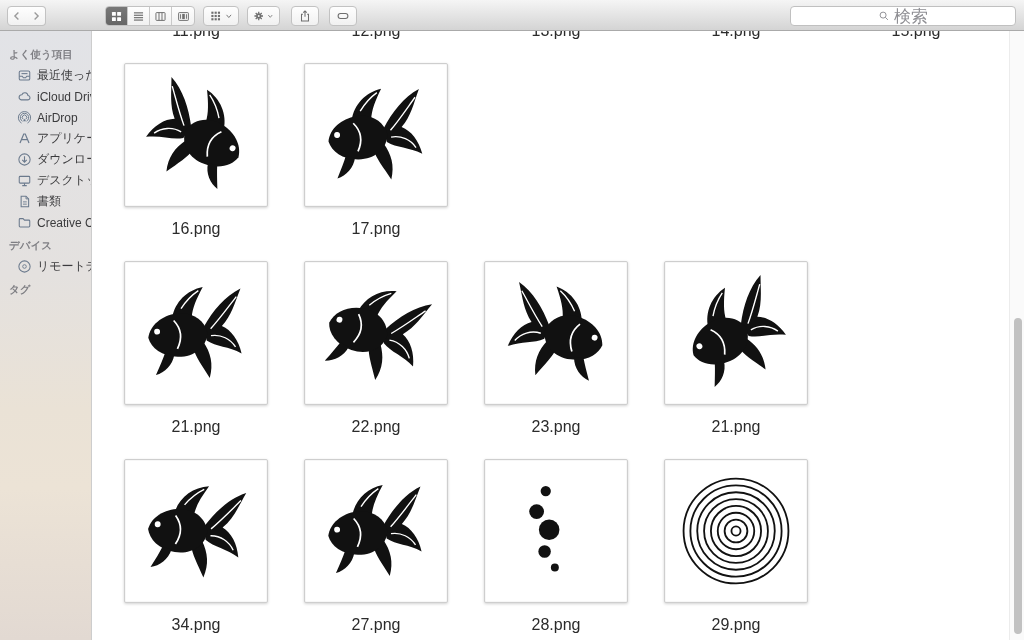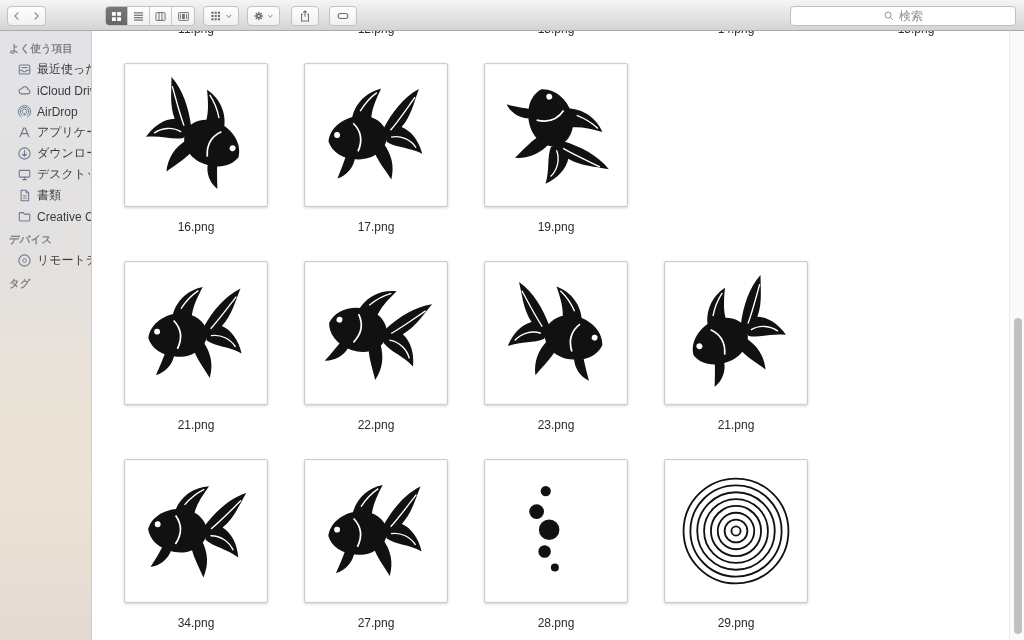--- a/index.html
+++ b/index.html
@@ -38,31 +38,31 @@
   .drop-btn .chev { width:8px; height:8px; }
   .grp-btn { left:203px; width:36px; }
   .gear-btn { left:247px; width:33px; }
   .share-btn { left:291px; width:28px; }
   .tag-btn { left:329px; width:28px; }
 
   .search-field {
     position:absolute; right:8px; top:6px; width:226px; height:20px;
     background:#ffffff; border:1px solid #c0c0c0; border-radius:4px;
     display:flex; align-items:center; justify-content:center; gap:4px;
-    color:#8e8e93; font-size:12px;
+    color:#8e8e93; font-size:17px;
   }
   .search-field svg { width:12px; height:12px; }
 
   
   .sidebar {
     position:absolute; top:31px; left:0; width:92px; height:609px;
     background:linear-gradient(180deg,#e2e3e7 0%,#e4e1df 40%,#eae2d6 62%,#ece3d6 75%,#e2d9d2 100%);
     border-right:1px solid #cdcdcd;
     overflow:hidden;
-    padding-top:5px;
+    padding-top:11px;
   }
   .sb-header { font-size:10.5px; font-weight:bold; color:#7e7e83;
     padding:6px 0 3px 9px; white-space:nowrap; }
   .sb-item { display:flex; align-items:center; height:21px; padding-left:17px; gap:5px;
     white-space:nowrap; }
   .sb-item svg { width:15px; height:15px; flex:0 0 15px; color:#6b7a8d; }
   .sb-item span { font-size:12px; color:#3b3b3d; overflow:hidden; }
 
   
   .content {
@@ -71,21 +71,21 @@
   }
   .grid-row { position:absolute; left:24px; display:flex; gap:36px; }
   .cell { width:144px; display:flex; flex-direction:column; align-items:center; }
   .thumb {
     width:144px; height:144px; background:#ffffff;
     border:1px solid #cecece; border-radius:2px;
     box-shadow:0 1px 3px rgba(0,0,0,0.18), inset 0 0 0 1px rgba(0,0,0,0.03);
     display:flex; align-items:center; justify-content:center;
   }
   .thumb svg { width:114px; height:114px; color:#111111; }
-  .filename { margin-top:13px; font-size:12px; color:#2b2b2b; text-align:center; }
+  .filename { margin-top:13px; font-size:16px; color:#2b2b2b; text-align:center; }
   .partial-row { position:absolute; top:-9px; left:24px; display:flex; gap:36px; }
   .partial-row .filename { margin:0; width:144px; }
 
   
   .scrollbar-track {
     position:absolute; top:0; right:0; width:15px; height:609px;
     background:#fafafa; border-left:1px solid #ececec;
   }
   .scrollbar-thumb {
     position:absolute; top:287px; left:3.5px; width:8px; height:316px;
@@ -394,28 +394,20 @@
           <div class="filename">16.png</div>
         </div>
         <div class="cell">
           <div class="thumb">
             <svg style="transform: rotate(-5deg);">
               <use href="#goldfish-icon"></use>
             </svg>
           </div>
           <div class="filename">17.png</div>
         </div>
-        <div class="cell">
-          <div class="thumb">
-            <svg style="transform: rotate(75deg);">
-              <use href="#goldfish-icon"></use>
-            </svg>
-          </div>
-          <div class="filename">19.png</div>
-        </div>
       </div>
       <div class="grid-row" style="top: 230px;">
         <div class="cell">
           <div class="thumb">
             <svg style="transform: rotate(-3deg);">
               <use href="#goldfish-icon"></use>
             </svg>
           </div>
           <div class="filename">21.png</div>
         </div>

